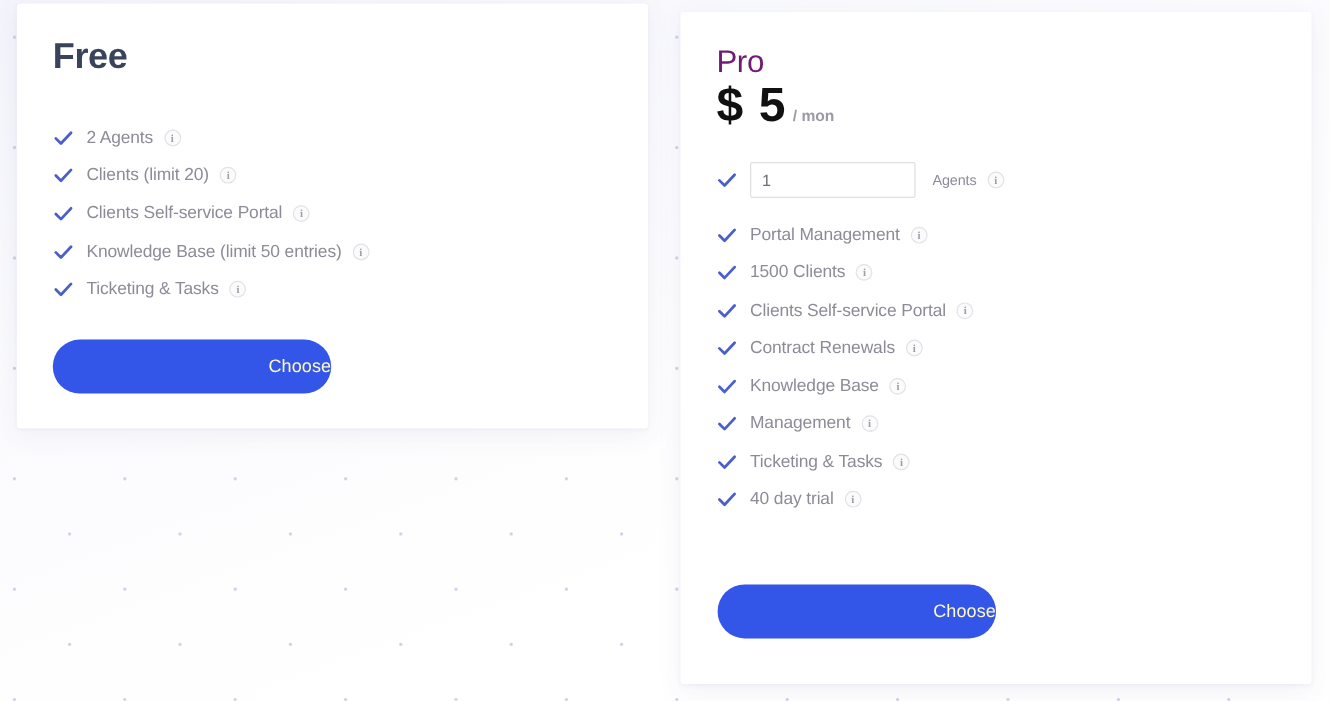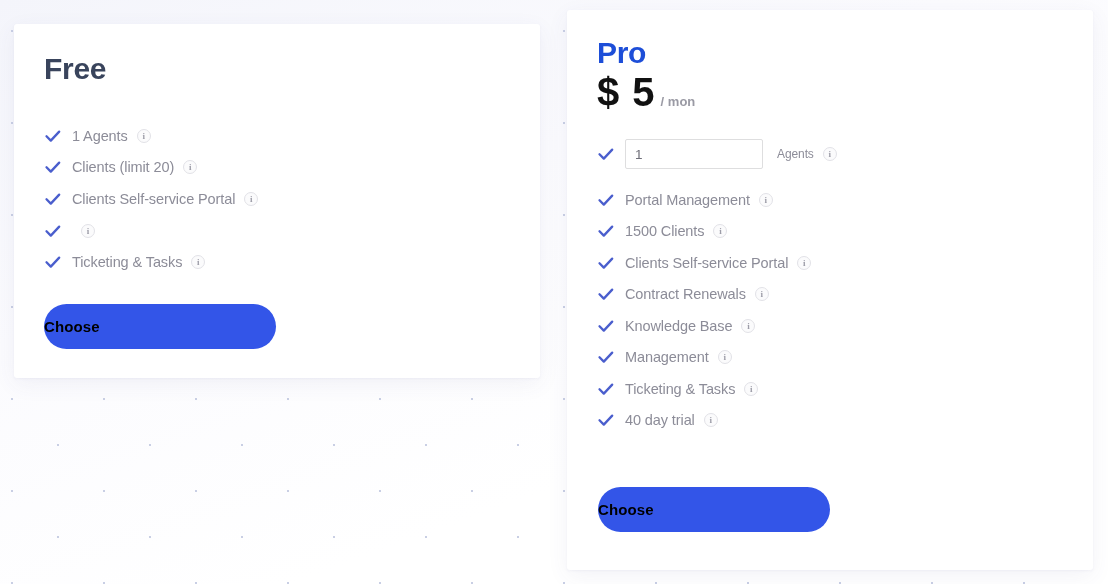--- a/index.html
+++ b/index.html
@@ -31,21 +31,21 @@
     position: absolute;
     background: #ffffff;
     border-radius: 3px;
     box-shadow: 0 1px 3px rgba(70, 80, 140, 0.055),
                 0 6px 22px rgba(70, 80, 140, 0.065);
   }
 
   
   .card-free {
     left: 14px;
-    top: 24px;
+    top: 3px;
     width: 526px;
     height: 354px;
     padding: 30px 30px 0 30px;
   }
 
   
   .card-pro {
     left: 567px;
     top: 10px;
     width: 526px;
@@ -57,23 +57,23 @@
   .title-free {
     font-size: 30px;
     font-weight: 700;
     color: #39445c;
     letter-spacing: -0.3px;
     line-height: 1;
     margin-bottom: 36px;
   }
 
   .title-pro {
-    font-size: 30px;
-    font-weight: 700;
-    color: #1d4ed8;
+    font-size: 26px;
+    font-weight: 400;
+    color: #701a75;
     letter-spacing: -0.3px;
     line-height: 1;
     margin-bottom: 4px;
   }
 
   .price-row {
     display: flex;
     align-items: baseline;
     line-height: 1;
   }
@@ -177,27 +177,27 @@
     margin-left: 14px;
     letter-spacing: -0.1px;
   }
 
   
   .choose-btn {
     display: block;
     border: none;
     border-radius: 24px;
     background: #3355e8;
-    color: #000000;
+    color: #fef9c3;
     font-family: "Liberation Sans", sans-serif;
     font-size: 15px;
-    font-weight: 700;
+    font-weight: 400;
     letter-spacing: 0.1px;
     cursor: pointer;
-    text-align: left;
+    text-align: right;
   }
 
   .choose-free {
     position: absolute;
     left: 30px;
     top: 280px;
     width: 232px;
     height: 45px;
   }
 
@@ -217,21 +217,21 @@
   <div class="card card-free">
 
     <div class="title-free">Free</div>
 
     <ul class="features features-free">
 
       <li class="feature">
         <svg class="check" viewBox="0 0 18 18">
           <path d="M2.5 9.3 L6.8 13.6 L15.2 4.6" fill="none" stroke="#4a5ecd" stroke-width="2.3" stroke-linecap="round" stroke-linejoin="round"></path>
         </svg>
-        <span class="feature-label">1 Agents</span>
+        <span class="feature-label">2 Agents</span>
         <span class="info">i</span>
       </li>
 
       <li class="feature">
         <svg class="check" viewBox="0 0 18 18">
           <path d="M2.5 9.3 L6.8 13.6 L15.2 4.6" fill="none" stroke="#4a5ecd" stroke-width="2.3" stroke-linecap="round" stroke-linejoin="round"></path>
         </svg>
         <span class="feature-label">Clients (limit 20)</span>
         <span class="info">i</span>
       </li>
@@ -241,20 +241,21 @@
           <path d="M2.5 9.3 L6.8 13.6 L15.2 4.6" fill="none" stroke="#4a5ecd" stroke-width="2.3" stroke-linecap="round" stroke-linejoin="round"></path>
         </svg>
         <span class="feature-label">Clients Self-service Portal</span>
         <span class="info">i</span>
       </li>
 
       <li class="feature">
         <svg class="check" viewBox="0 0 18 18">
           <path d="M2.5 9.3 L6.8 13.6 L15.2 4.6" fill="none" stroke="#4a5ecd" stroke-width="2.3" stroke-linecap="round" stroke-linejoin="round"></path>
         </svg>
+        <span class="feature-label">Knowledge Base (limit 50 entries)</span>
         <span class="info">i</span>
       </li>
 
       <li class="feature">
         <svg class="check" viewBox="0 0 18 18">
           <path d="M2.5 9.3 L6.8 13.6 L15.2 4.6" fill="none" stroke="#4a5ecd" stroke-width="2.3" stroke-linecap="round" stroke-linejoin="round"></path>
         </svg>
         <span class="feature-label">Ticketing &amp; Tasks</span>
         <span class="info">i</span>
       </li>

